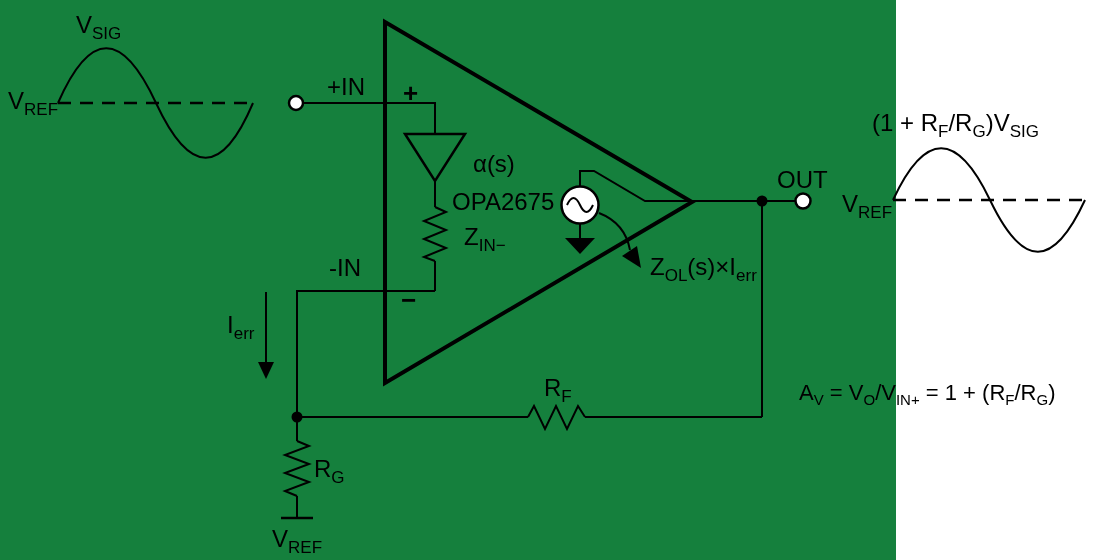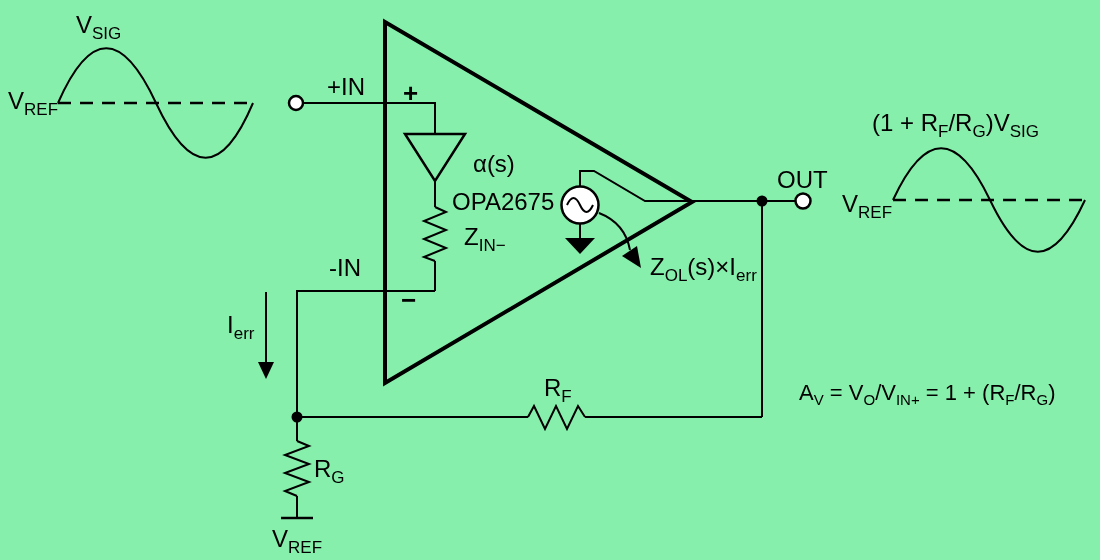--- a/index.html
+++ b/index.html
@@ -5,23 +5,23 @@
   html, body {
     margin: 0;
     padding: 0;
     background: #ffffff;
     width: 1100px;
     height: 560px;
     overflow: hidden;
   }
   .canvas {
     position: relative;
-    width: 1100px;
+    width: 896px;
     height: 560px;
-    background: #86efac;
+    background: #15803d;
   }
   svg text {
     font-family: "Liberation Sans", "DejaVu Sans", sans-serif;
     fill: #000000;
     white-space: pre;
   }
   .lbl  { font-size: 24px; }
   .sub  { font-size: 17px; }
   .eq   { font-size: 22px; }
   .eqsub{ font-size: 15px; }

